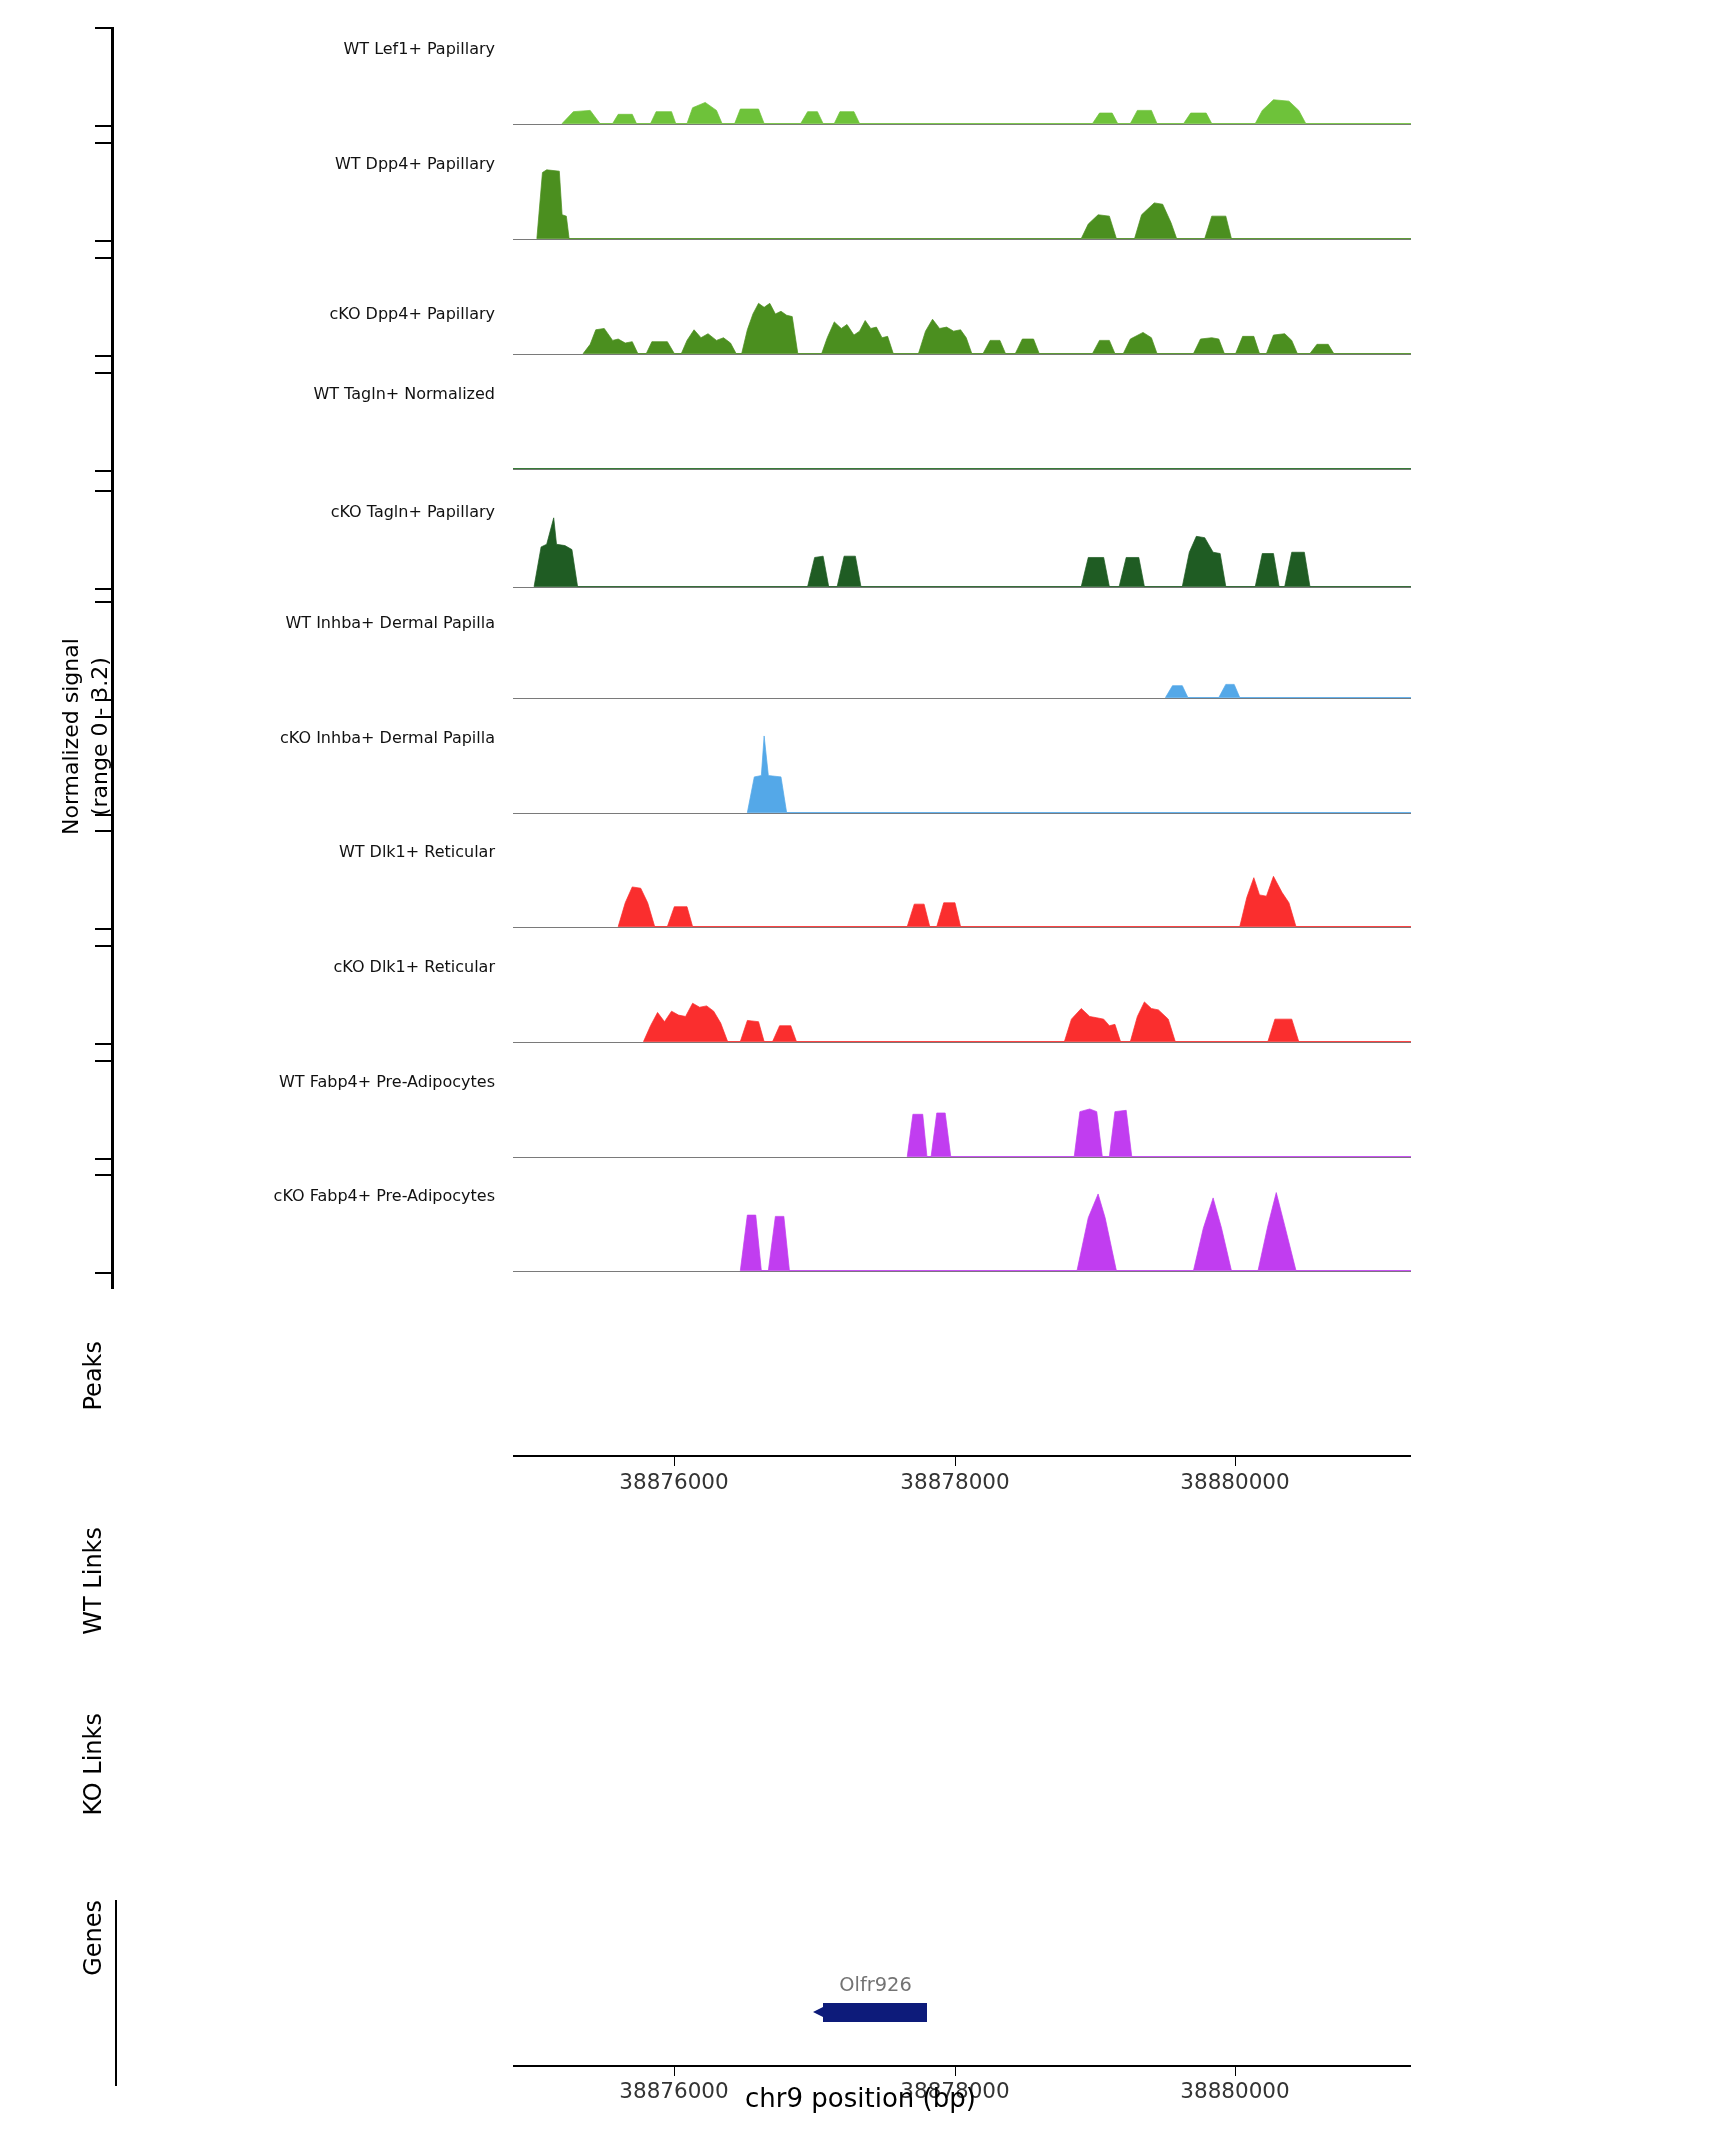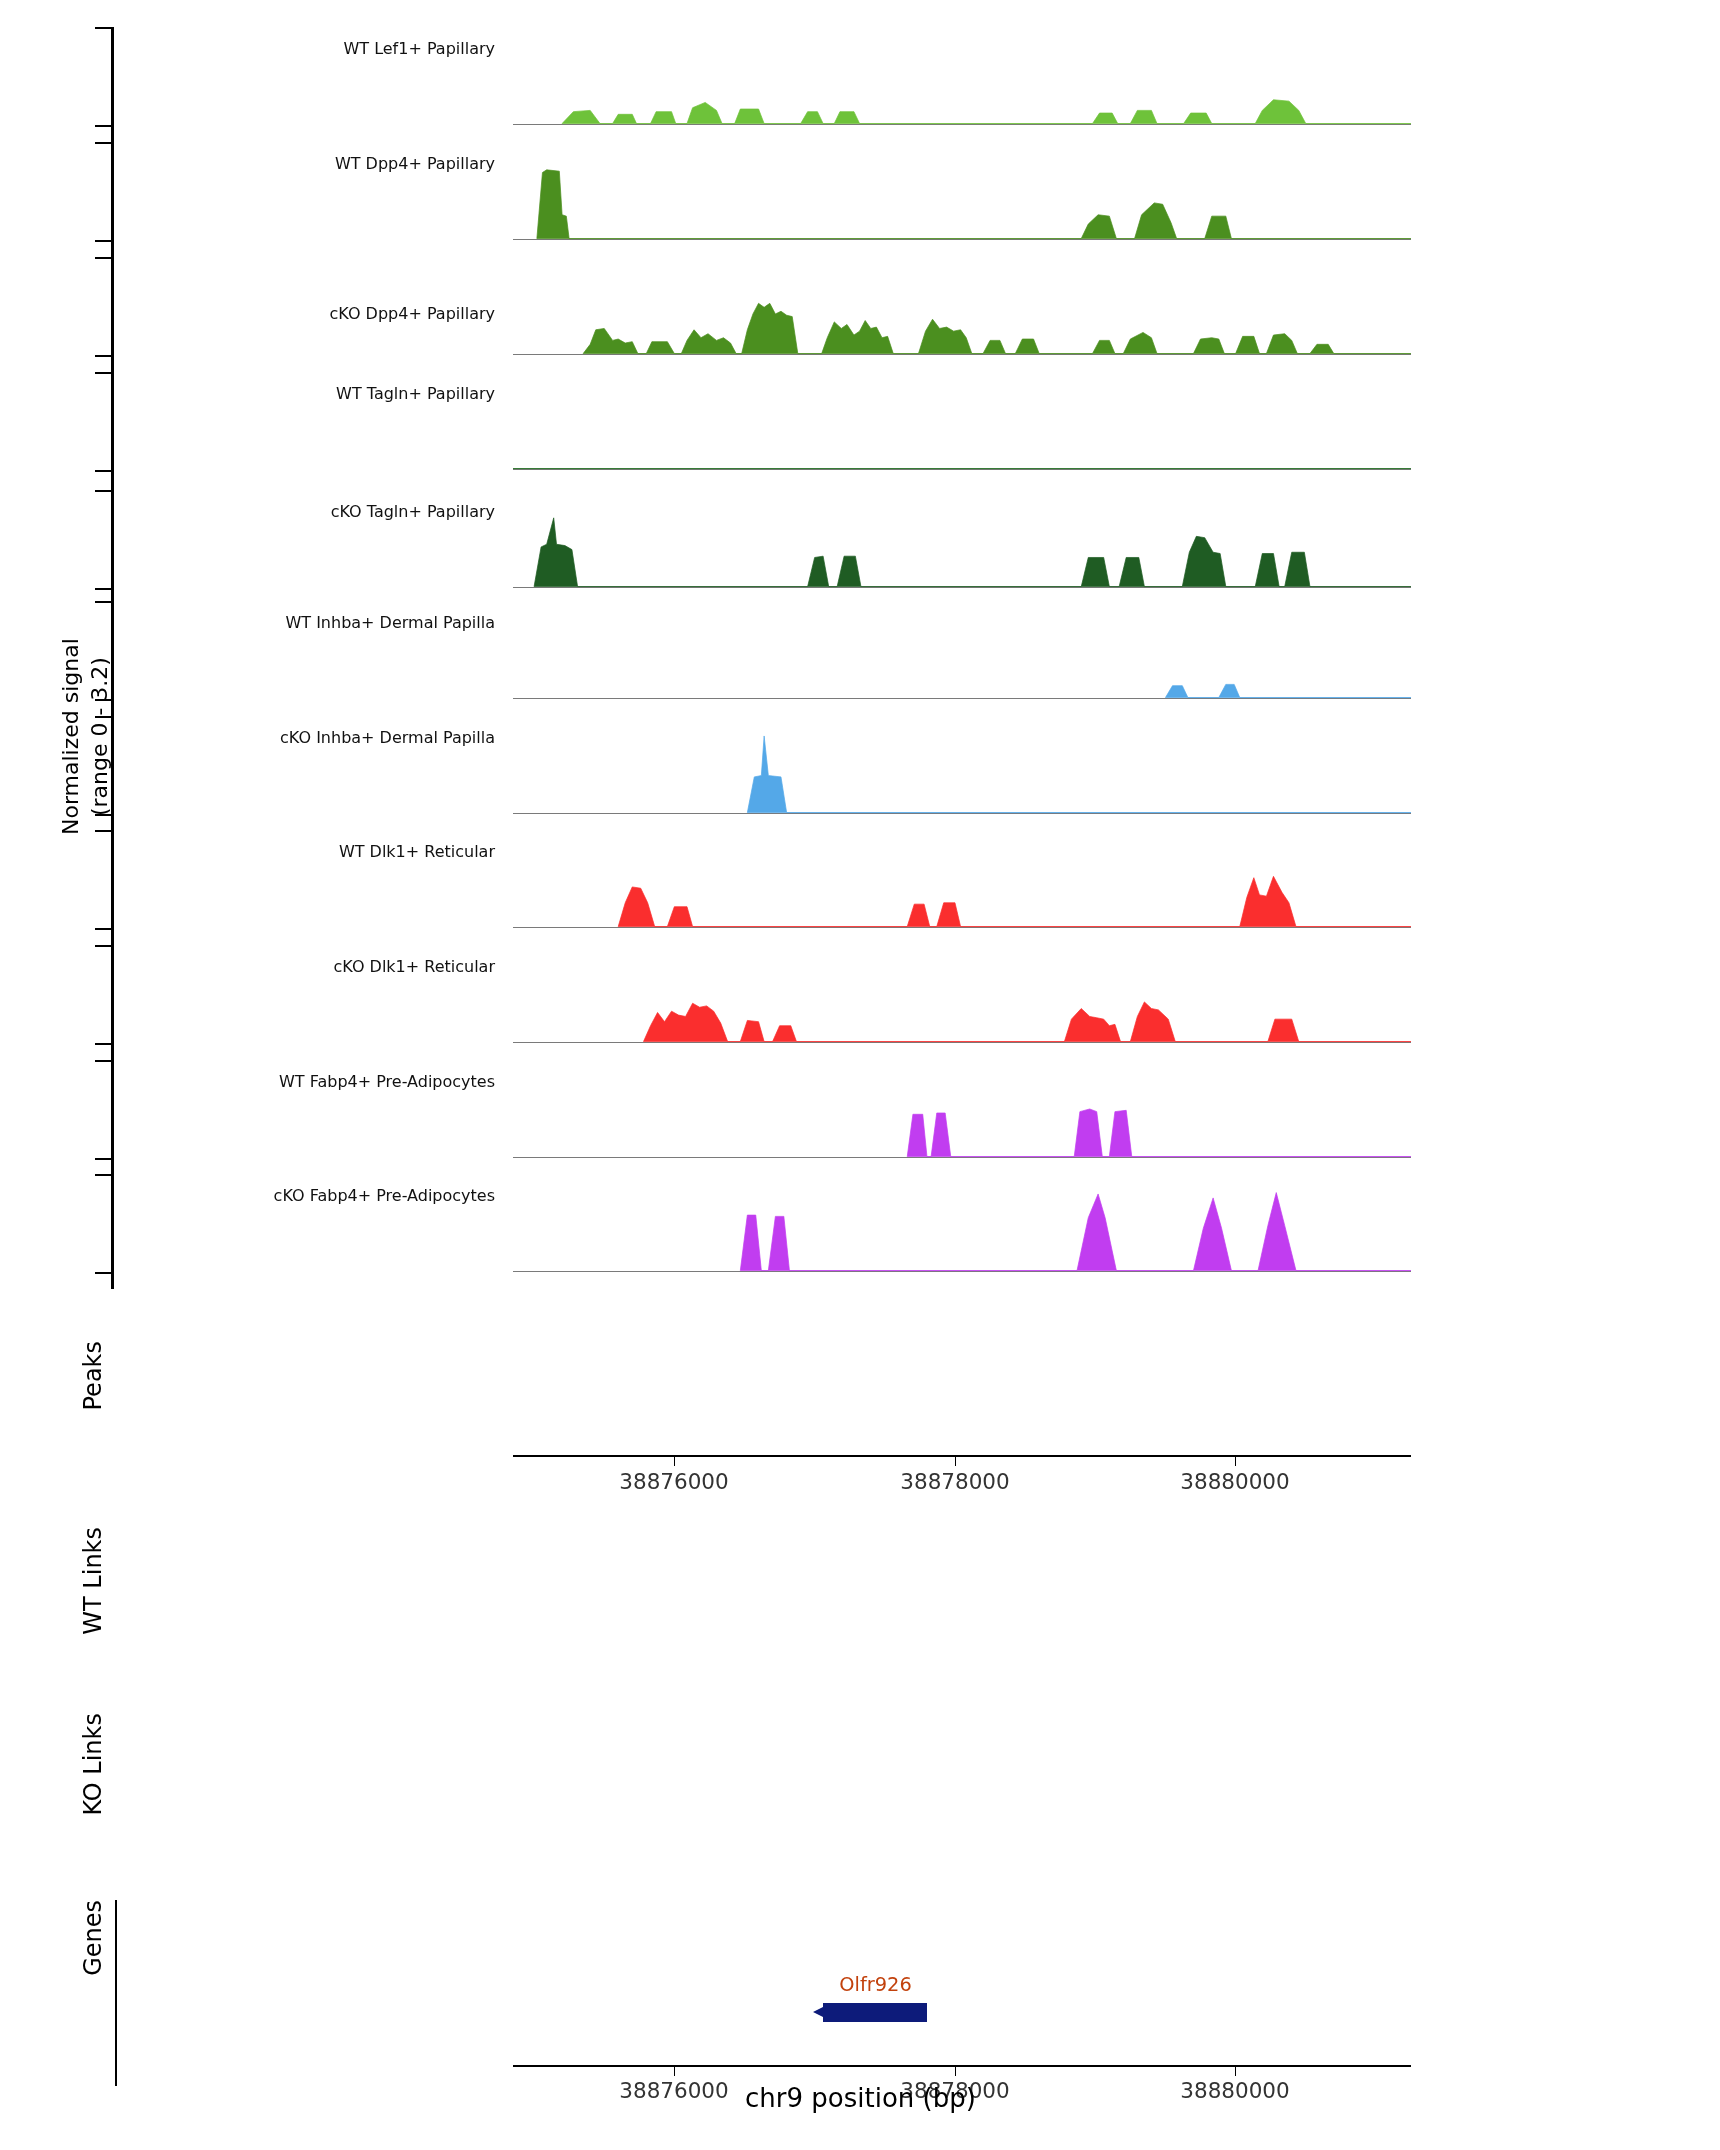--- a/index.html
+++ b/index.html
@@ -62,21 +62,21 @@
   }
   .xtick-mark{position:absolute;width:1.4px;height:8.6px;background:#000;}
 
   #xaxis-title{
     position:absolute;
     width:1721px;
     text-align:center;
     font-size:26px;
     color:#000;
   }
-  #gene-name{position:absolute;font-size:19.4px;color:#c2410c;text-align:center;width:287px;margin-left:-143px;}
+  #gene-name{position:absolute;font-size:19.4px;color:#737373;text-align:center;width:287px;margin-left:-143px;}
 </style>
 </head>
 <body>
 
 <div class="root">
 
   <div id="cov-panel">
 
     <div class="axis-spine" id="y-spine" style="left:111px;top:27px;width:2.9px;height:1262px;"></div>
 
@@ -113,21 +113,21 @@
           <div class="tick" style="position: absolute; left: 95px; top: 86px; width: 16px;"></div>
           <div class="tick" style="position: absolute; left: 95px; top: -12.2px; width: 16px;"></div>
           <div class="track-base" style="top: 85px;"></div>
           <div class="track-canvas" style="top: 0px; height: 86px;">
             <svg width="898" height="86" viewBox="0 0 1253 120">
               <polygon points="97.9,118 97.9,118.0 107.7,105.1 115.5,84.8 127.3,83.0 139.0,99.6 146.8,97.7 156.6,103.3 166.4,101.4 174.2,118.0 186.0,118.0 193.8,101.4 215.4,101.4 225.1,118.0 234.9,118.0 242.8,99.6 252.6,84.8 262.3,95.9 272.1,90.3 283.9,99.6 293.7,95.9 303.5,103.3 311.3,118.0 319.1,118.0 327.0,84.8 334.8,62.7 342.6,47.9 350.4,53.5 358.3,47.9 366.1,62.7 373.9,59.0 381.8,64.5 389.6,66.4 397.4,118.0 430.7,118.0 438.5,95.9 448.3,73.8 458.1,83.0 466.0,77.4 475.7,92.2 483.6,86.7 491.4,71.9 499.2,83.0 507.1,81.1 514.9,95.9 522.7,94.0 530.6,118.0 565.8,118.0 575.6,86.7 585.4,70.1 595.2,83.0 605.0,81.1 614.8,86.7 624.5,84.8 632.4,95.9 640.2,118.0 655.9,118.0 665.7,99.6 679.4,99.6 687.2,118.0 700.9,118.0 710.7,97.7 726.3,97.7 734.2,118.0 808.6,118.0 818.4,99.6 832.1,99.6 839.9,118.0 851.6,118.0 861.4,97.7 879.1,88.5 890.8,95.9 898.6,118.0 949.5,118.0 959.3,97.7 975.0,95.9 984.8,97.7 992.6,118.0 1008.3,118.0 1018.1,94.0 1033.7,94.0 1041.6,118.0 1051.3,118.0 1061.1,92.2 1076.8,90.3 1086.6,99.6 1094.4,118.0 1112.0,118.0 1121.8,105.1 1137.5,105.1 1145.3,118.0 1253.0,118.0 1253.0,118" fill="#4b8f1f" stroke="#4b8f1f" stroke-width="1"></polygon>
             </svg>
           </div>
         </div>
         <div class="track" style="top: 384px; height: 115px;">
-          <div class="track-label" style="top: 0px;">WT Tagln+ Papillary</div>
+          <div class="track-label" style="top: 0px;">WT Tagln+ Normalized</div>
           <div class="tick" style="position: absolute; left: 95px; top: 86px; width: 16px;"></div>
           <div class="tick" style="position: absolute; left: 95px; top: -12.2px; width: 16px;"></div>
           <div class="track-base" style="top: 85px;"></div>
           <div class="track-canvas" style="top: 0px; height: 86px;">
             <svg width="898" height="86" viewBox="0 0 1253 120">
               <polygon points="0.0,118 0.0,118.0 1253.0,118.0 1253.0,118" fill="#1f6b1f" stroke="#1f6b1f" stroke-width="1"></polygon>
             </svg>
           </div>
         </div>
         <div class="track" style="top: 502px; height: 115px;">

